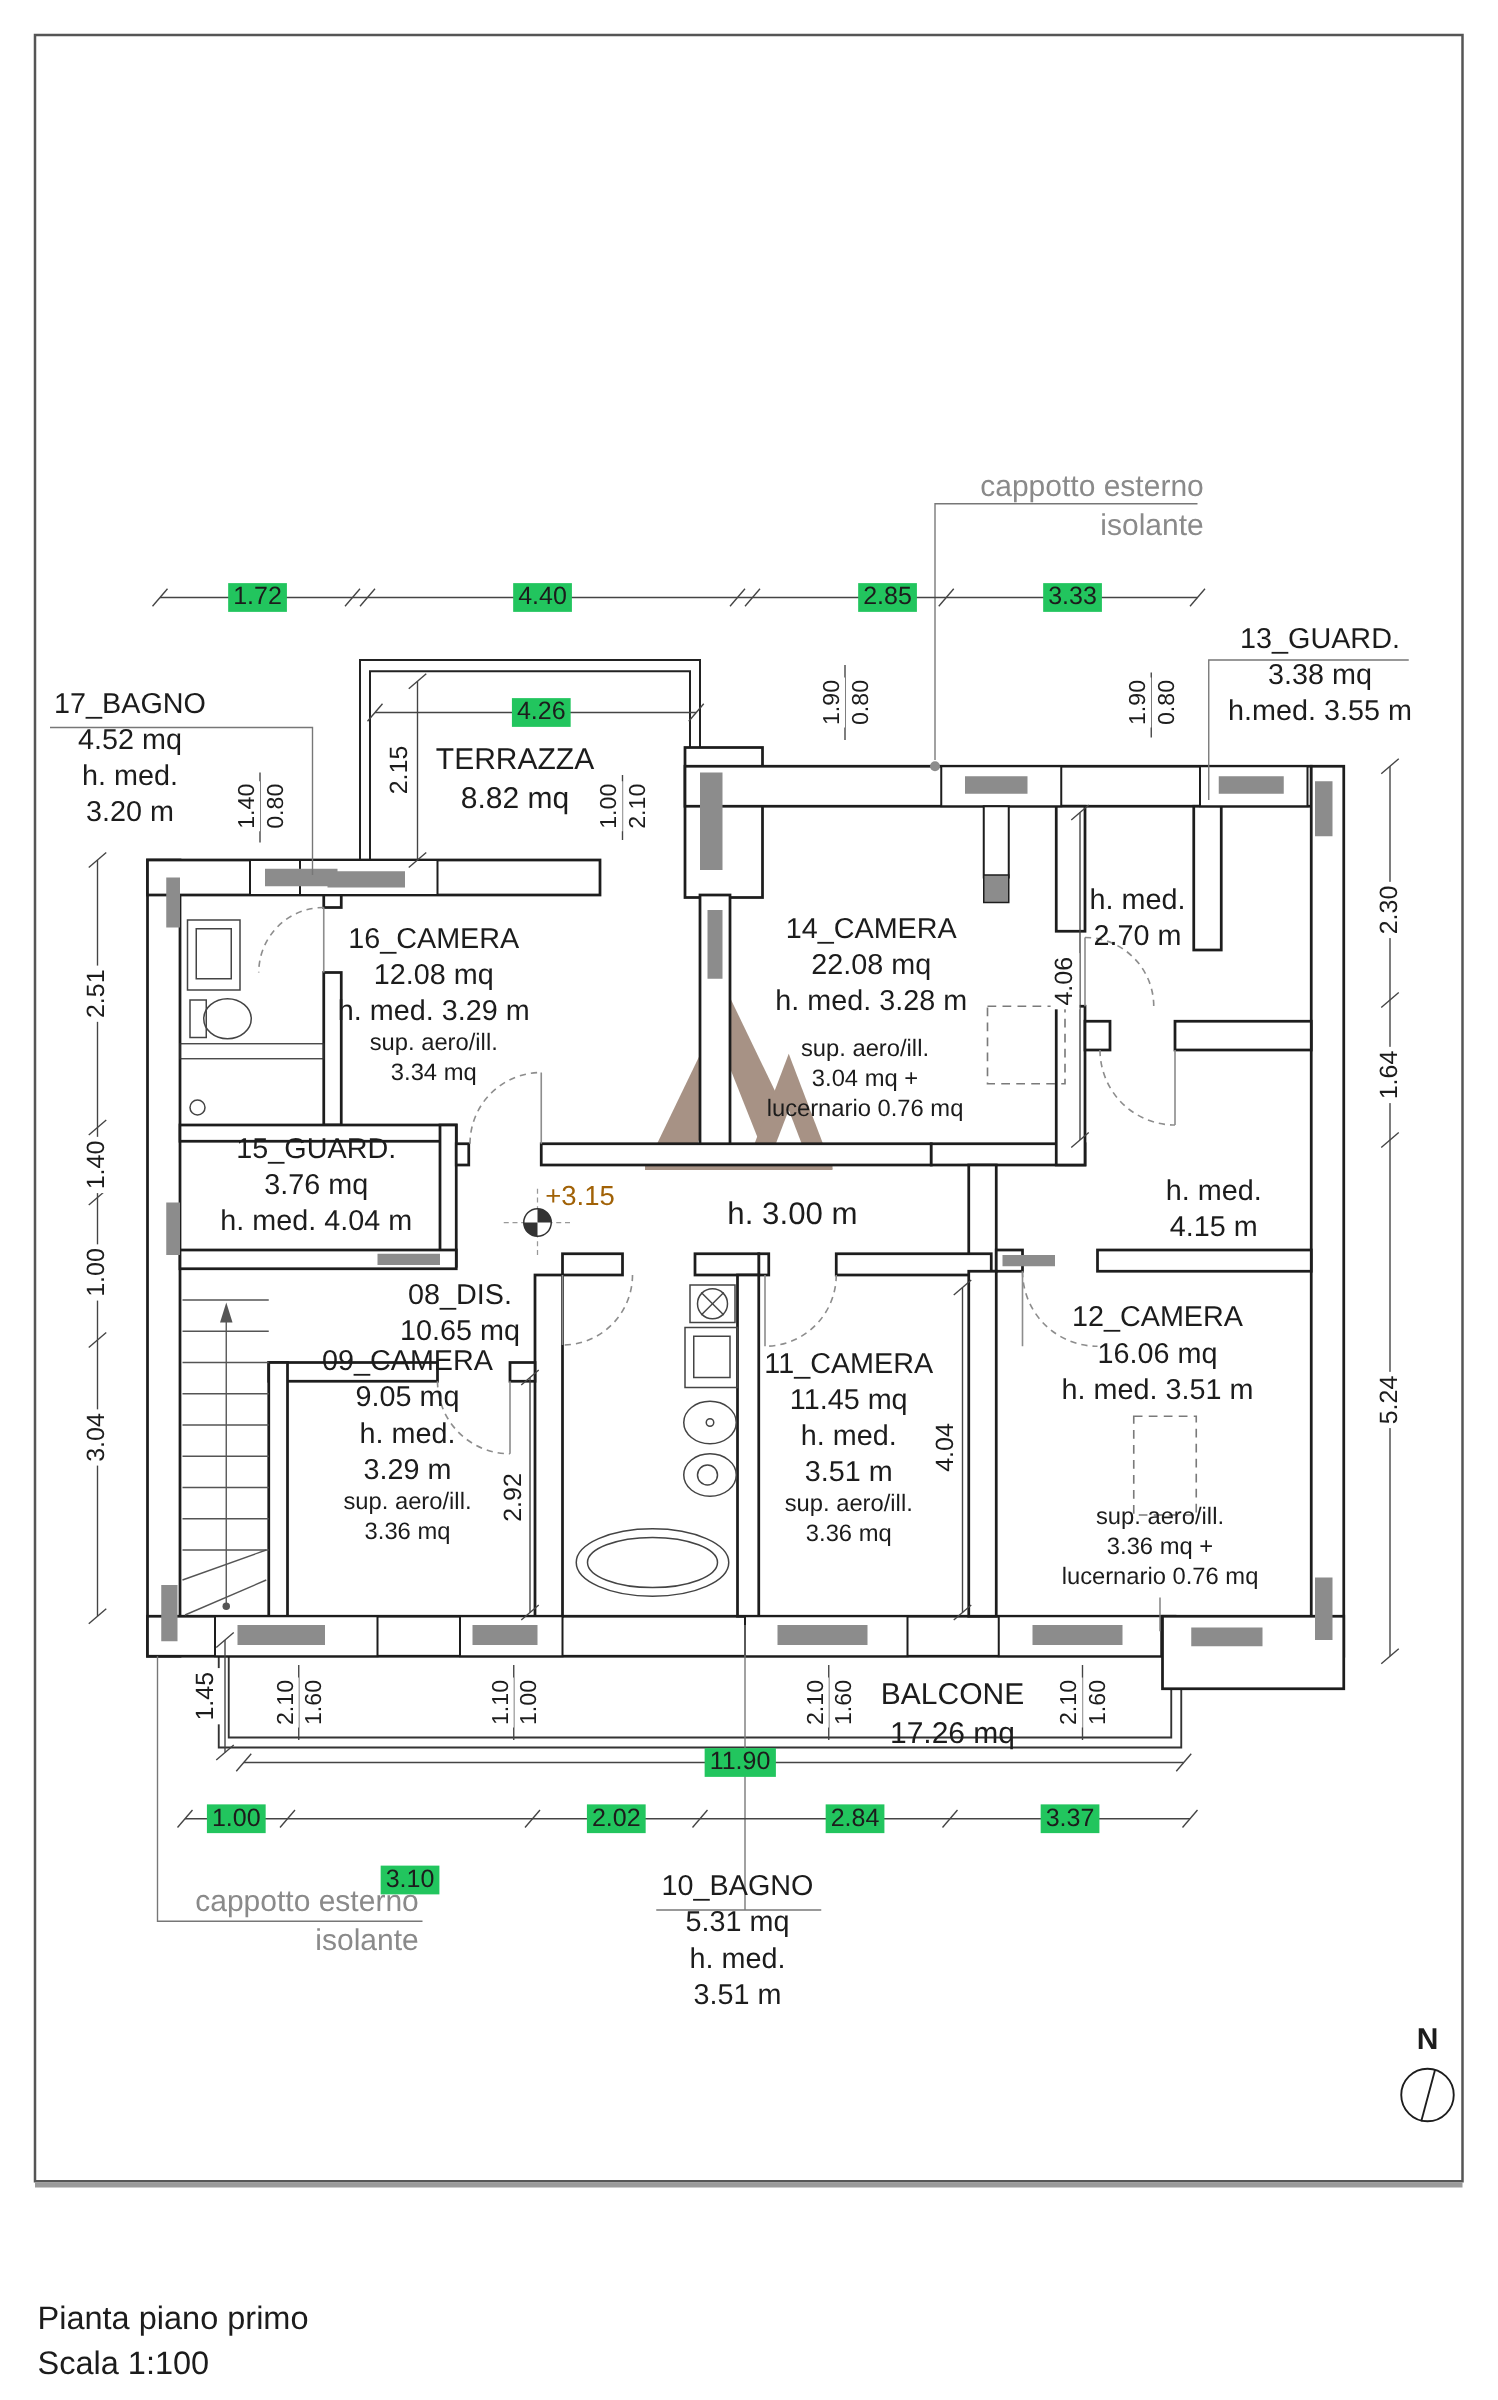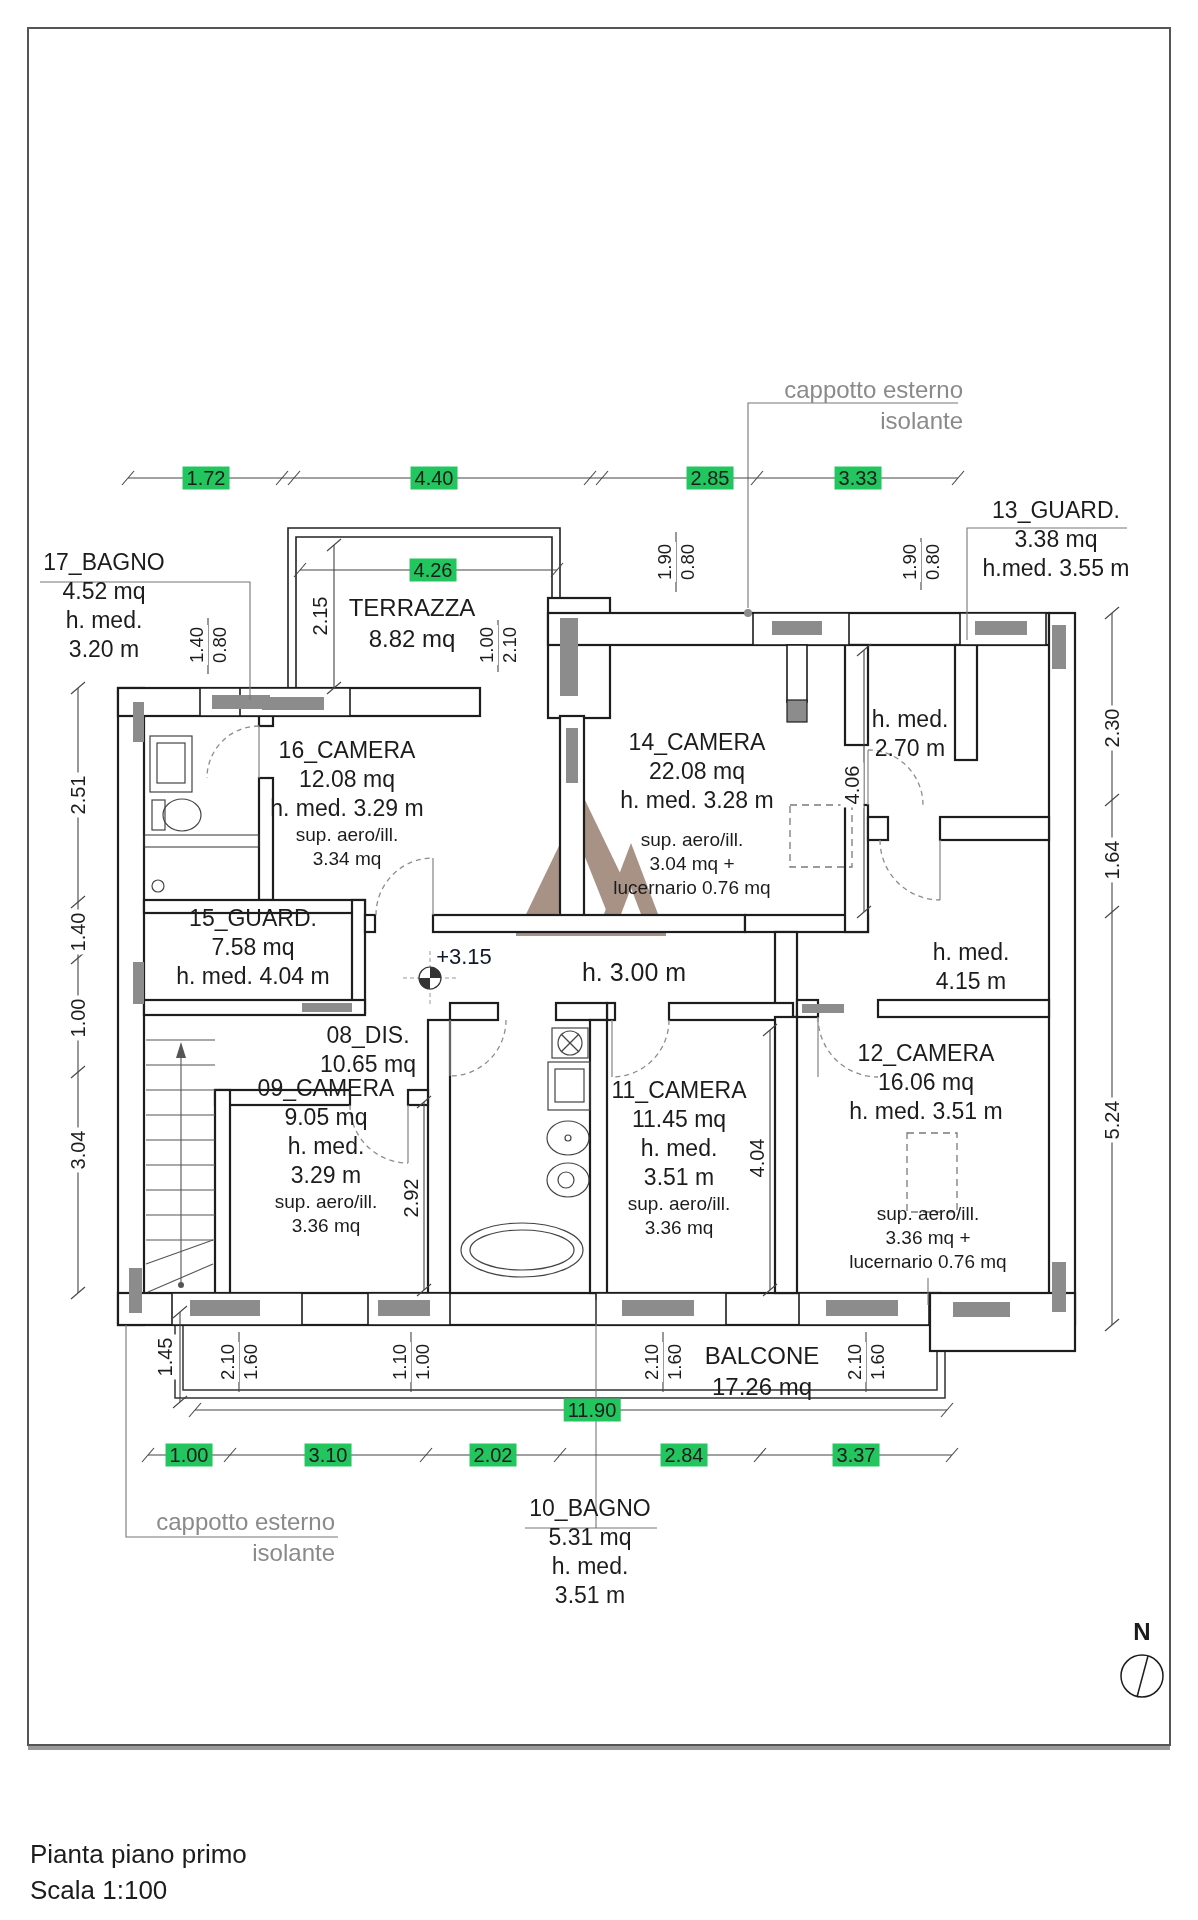--- a/index.html
+++ b/index.html
@@ -11,21 +11,21 @@
   .lab div{pointer-events:none;}
   .sup-line{font-size:19px;line-height:24px;}
   .lh31{line-height:31px;font-size:24px;}
   .dim{position:absolute;transform:translate(-50%,-50%);font-size:20px;background:#22c55e;
        padding:0 4px;white-space:nowrap;}
   .dimv{position:absolute;transform:translate(-50%,-50%) rotate(-90deg);font-size:20px;
         background:#fff;padding:0 3px;white-space:nowrap;}
   .dimp{position:absolute;transform:translate(-50%,-50%) rotate(-90deg);font-size:18.5px;
         background:#fff;padding:0 2px;white-space:nowrap;}
   .note{position:absolute;font-size:24px;line-height:31px;color:#8a8a8a;text-align:right;white-space:nowrap;}
-  .gray{color:#0f172a;}
+  .gray{color:#a16207;}
   .big{font-size:25px;}
   .title{position:absolute;left:30px;top:1836px;font-size:26px;line-height:36px;}
   .north-n{position:absolute;left:1142px;top:1618px;transform:translateX(-50%);font-size:24px;font-weight:bold;}
 </style>
 </head>
 <body>
 
 <div id="page">
 
 <svg id="plan-svg" width="1198" height="1920" viewBox="0 0 1198 1920">
@@ -332,21 +332,21 @@
   <div class="sup-line">sup. aero/ill.</div>
   <div class="sup-line">3.04 mq +</div>
   <div class="sup-line">lucernario 0.76 mq</div>
 </div>
 <div class="lab" style="left:910px;top:705px;">
   <div>h. med.</div>
       <div>2.70 m</div>
 </div>
 <div class="lab" style="left:253px;top:904px;">
   <div>15_GUARD.</div>
-      <div>7.58 mq</div>
+      <div>3.76 mq</div>
   <div>h. med. 4.04 m</div>
 </div>
 <div class="lab" style="left:368px;top:1021px;">
   <div>08_DIS.</div>
       <div>10.65 mq</div>
 </div>
 <div class="lab" style="left:971px;top:938px;">
   <div>h. med.</div>
       <div>4.15 m</div>
 </div>
@@ -387,21 +387,21 @@
       <div>3.51 m</div>
 </div>
 
 <div class="dim" style="left:206px;top:478px;">1.72</div>
 <div class="dim" style="left:434px;top:478px;">4.40</div>
 <div class="dim" style="left:672px;top:478px;margin-left:38px;">2.85</div>
 <div class="dim" style="left:858px;top:478px;">3.33</div>
 <div class="dim" style="left:433px;top:570px;">4.26</div>
 <div class="dim" style="left:592px;top:1410px;">11.90</div>
 <div class="dim" style="left:189px;top:1455px;">1.00</div>
-<div class="dim" style="left:328px;top:1455px;">3.10</div>
+<div class="dim" style="left:328px;top:1504px;">3.10</div>
 <div class="dim" style="left:493px;top:1455px;">2.02</div>
 <div class="dim" style="left:684px;top:1455px;">2.84</div>
 <div class="dim" style="left:856px;top:1455px;">3.37</div>
 
 <div class="dimv" style="left:78px;top:795px;">2.51</div>
 <div class="dimv" style="left:78px;top:932px;">1.40</div>
 <div class="dimv" style="left:78px;top:1018px;">1.00</div>
 <div class="dimv" style="left:78px;top:1150px;">3.04</div>
 <div class="dimv" style="left:1112px;top:728px;">2.30</div>
 <div class="dimv" style="left:1112px;top:860px;">1.64</div>

